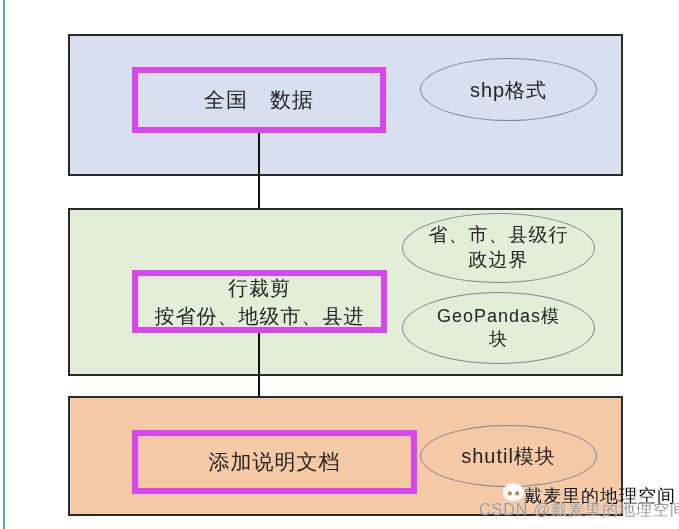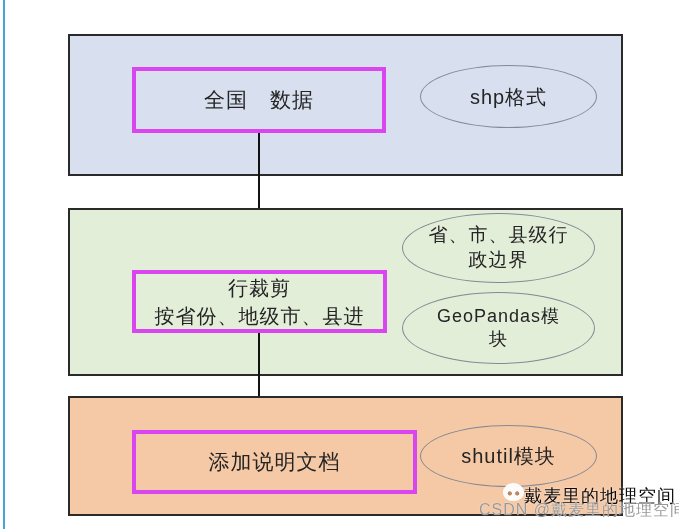--- a/index.html
+++ b/index.html
@@ -6,33 +6,33 @@
   .canvas{
     position:relative;width:679px;height:529px;background:#ffffff;overflow:hidden;
     font-family:"Liberation Sans","DejaVu Sans",sans-serif;color:#222;
   }
   .blue-edge{position:absolute;left:3px;top:0;width:2px;height:529px;background:#46a3dc;}
   .stage{position:absolute;left:68px;width:555px;border:2px solid #2a2a2a;box-sizing:border-box;}
   .stage-top{top:34px;height:142px;background:#d8e0f0;}
   .stage-mid{top:208px;height:168px;background:#e3eed9;}
   .stage-bot{top:396px;height:120px;background:#f6c9a6;}
   .node{
-    position:absolute;border:4px solid #d946ef;box-sizing:border-box;
+    position:absolute;border:6px solid #d946ef;box-sizing:border-box;
     display:flex;flex-direction:column;align-items:center;justify-content:center;
     font-size:21px;letter-spacing:1px;line-height:1.4;color:#242424;text-align:center;
   }
   .node-top{left:132px;top:67px;width:254px;height:66px;}
   .node-mid{left:132px;top:270px;width:255px;height:63px;font-size:20px;}
   .node-bot{left:132px;top:430px;width:285px;height:64px;}
   .ellipse{
     position:absolute;border:1px solid #848a94;border-radius:50%;box-sizing:border-box;
     display:flex;flex-direction:column;align-items:center;justify-content:center;
     font-size:20px;letter-spacing:1px;line-height:1.3;color:#242424;text-align:center;
   }
-  .ellipse-shp{left:420px;top:65px;width:177px;height:63px;}
+  .ellipse-shp{left:420px;top:58px;width:177px;height:63px;}
   .ellipse-admin{left:402px;top:213px;width:193px;height:70px;font-size:19px;}
   .ellipse-geo{left:402px;top:292px;width:193px;height:72px;font-size:18px;}
   .ellipse-shutil{left:420px;top:425px;width:177px;height:62px;}
   .arrow-line{position:absolute;width:2px;background:#121212;}
   .arrow-line-1{left:258px;top:133px;height:120px;}
   .arrow-line-2{left:258px;top:333px;height:80px;}
   .arrow-head{position:absolute;width:0;height:0;border-left:7px solid transparent;border-right:7px solid transparent;border-top:16px solid #121212;}
   .arrow-head-1{left:252px;top:252px;}
   .arrow-head-2{left:252px;top:412px;}
   .wm{position:absolute;filter:blur(0.4px);white-space:nowrap;}

